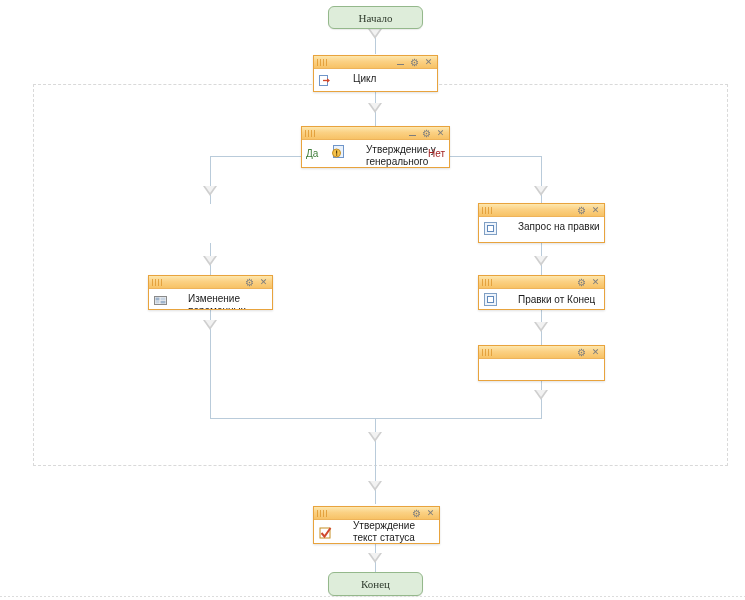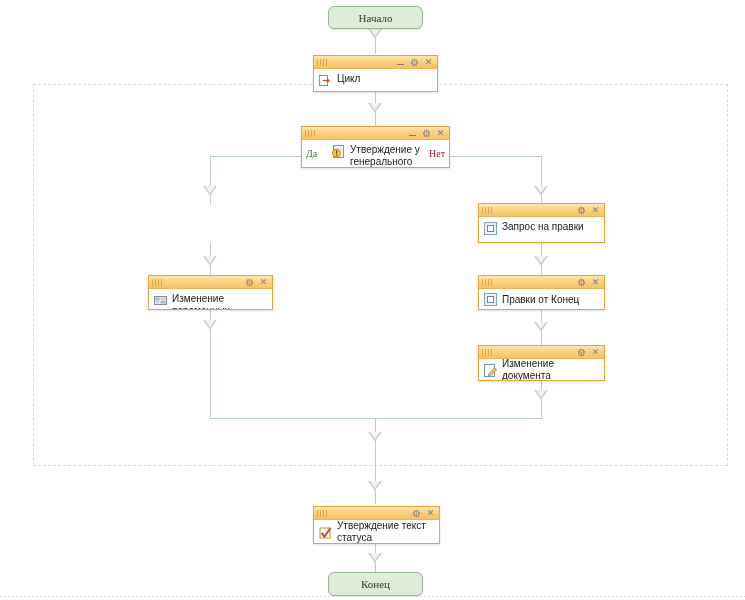--- a/index.html
+++ b/index.html
@@ -98,21 +98,21 @@
     content: "\2715";
     font-size: 9px;
     color: #7d7d7d;
   }
 
   .node-body {
     position: relative;
     display: flex;
     align-items: flex-start;
     padding: 3px 4px 3px 4px;
-    gap: 4px;
+    gap: 20px;
     height: calc(100% - 13px);
     box-sizing: border-box;
     background: #ffffff;
   }
   .node-label {
     font-size: 10px;
     color: #1a1a1a;
     line-height: 12px;
     padding-top: 1px;
     flex: 1 1 auto;
@@ -127,21 +127,20 @@
     flex: 0 0 15px;
     margin-top: 1px;
   }
   .nicon svg { display: block; }
 
   
   .branch-label {
     position: absolute;
     font-size: 10px;
     line-height: 12px;
-    font-family: Liberation Serif, serif;
   }
   .branch-yes { color: #3f7d3a; }
   .branch-no  { color: #a32323; }
 
   
   .line-v {
     position: absolute;
     width: 1px;
     background: #b9cbda;
   }
@@ -333,30 +332,20 @@
     </div>
   </div>
 
   <div class="node" style="left:478px; top:345px; width:127px; height:36px;">
     <div class="node-title">
       <div class="grip"></div>
       <div class="title-spacer"></div>
       <div class="tbtn gear"></div>
       <div class="tbtn close"></div>
     </div>
-    <div class="node-body" style="align-items:center;">
-      <span class="nicon">
-        <svg width="15" height="15" viewBox="0 0 15 15">
-          <rect x="1.5" y="1.5" width="10" height="12" fill="#ffffff" stroke="#6f95c9" stroke-width="1"></rect>
-          <path d="M6 10.5 l5.5 -5.5 l2 2 l-5.5 5.5 l-2.6 .6 z" fill="#f5c24a" stroke="#b9832a" stroke-width=".8"></path>
-          <path d="M11 4.5 l2 2" stroke="#7a7a7a" stroke-width=".8"></path>
-        </svg>
-      </span>
-      <span class="node-label">Изменение документа</span>
-    </div>
   </div>
 
   <div class="node" style="left:313px; top:506px; width:127px; height:38px;">
     <div class="node-title">
       <div class="grip"></div>
       <div class="title-spacer"></div>
       <div class="tbtn gear"></div>
       <div class="tbtn close"></div>
     </div>
     <div class="node-body" style="align-items:center;">

